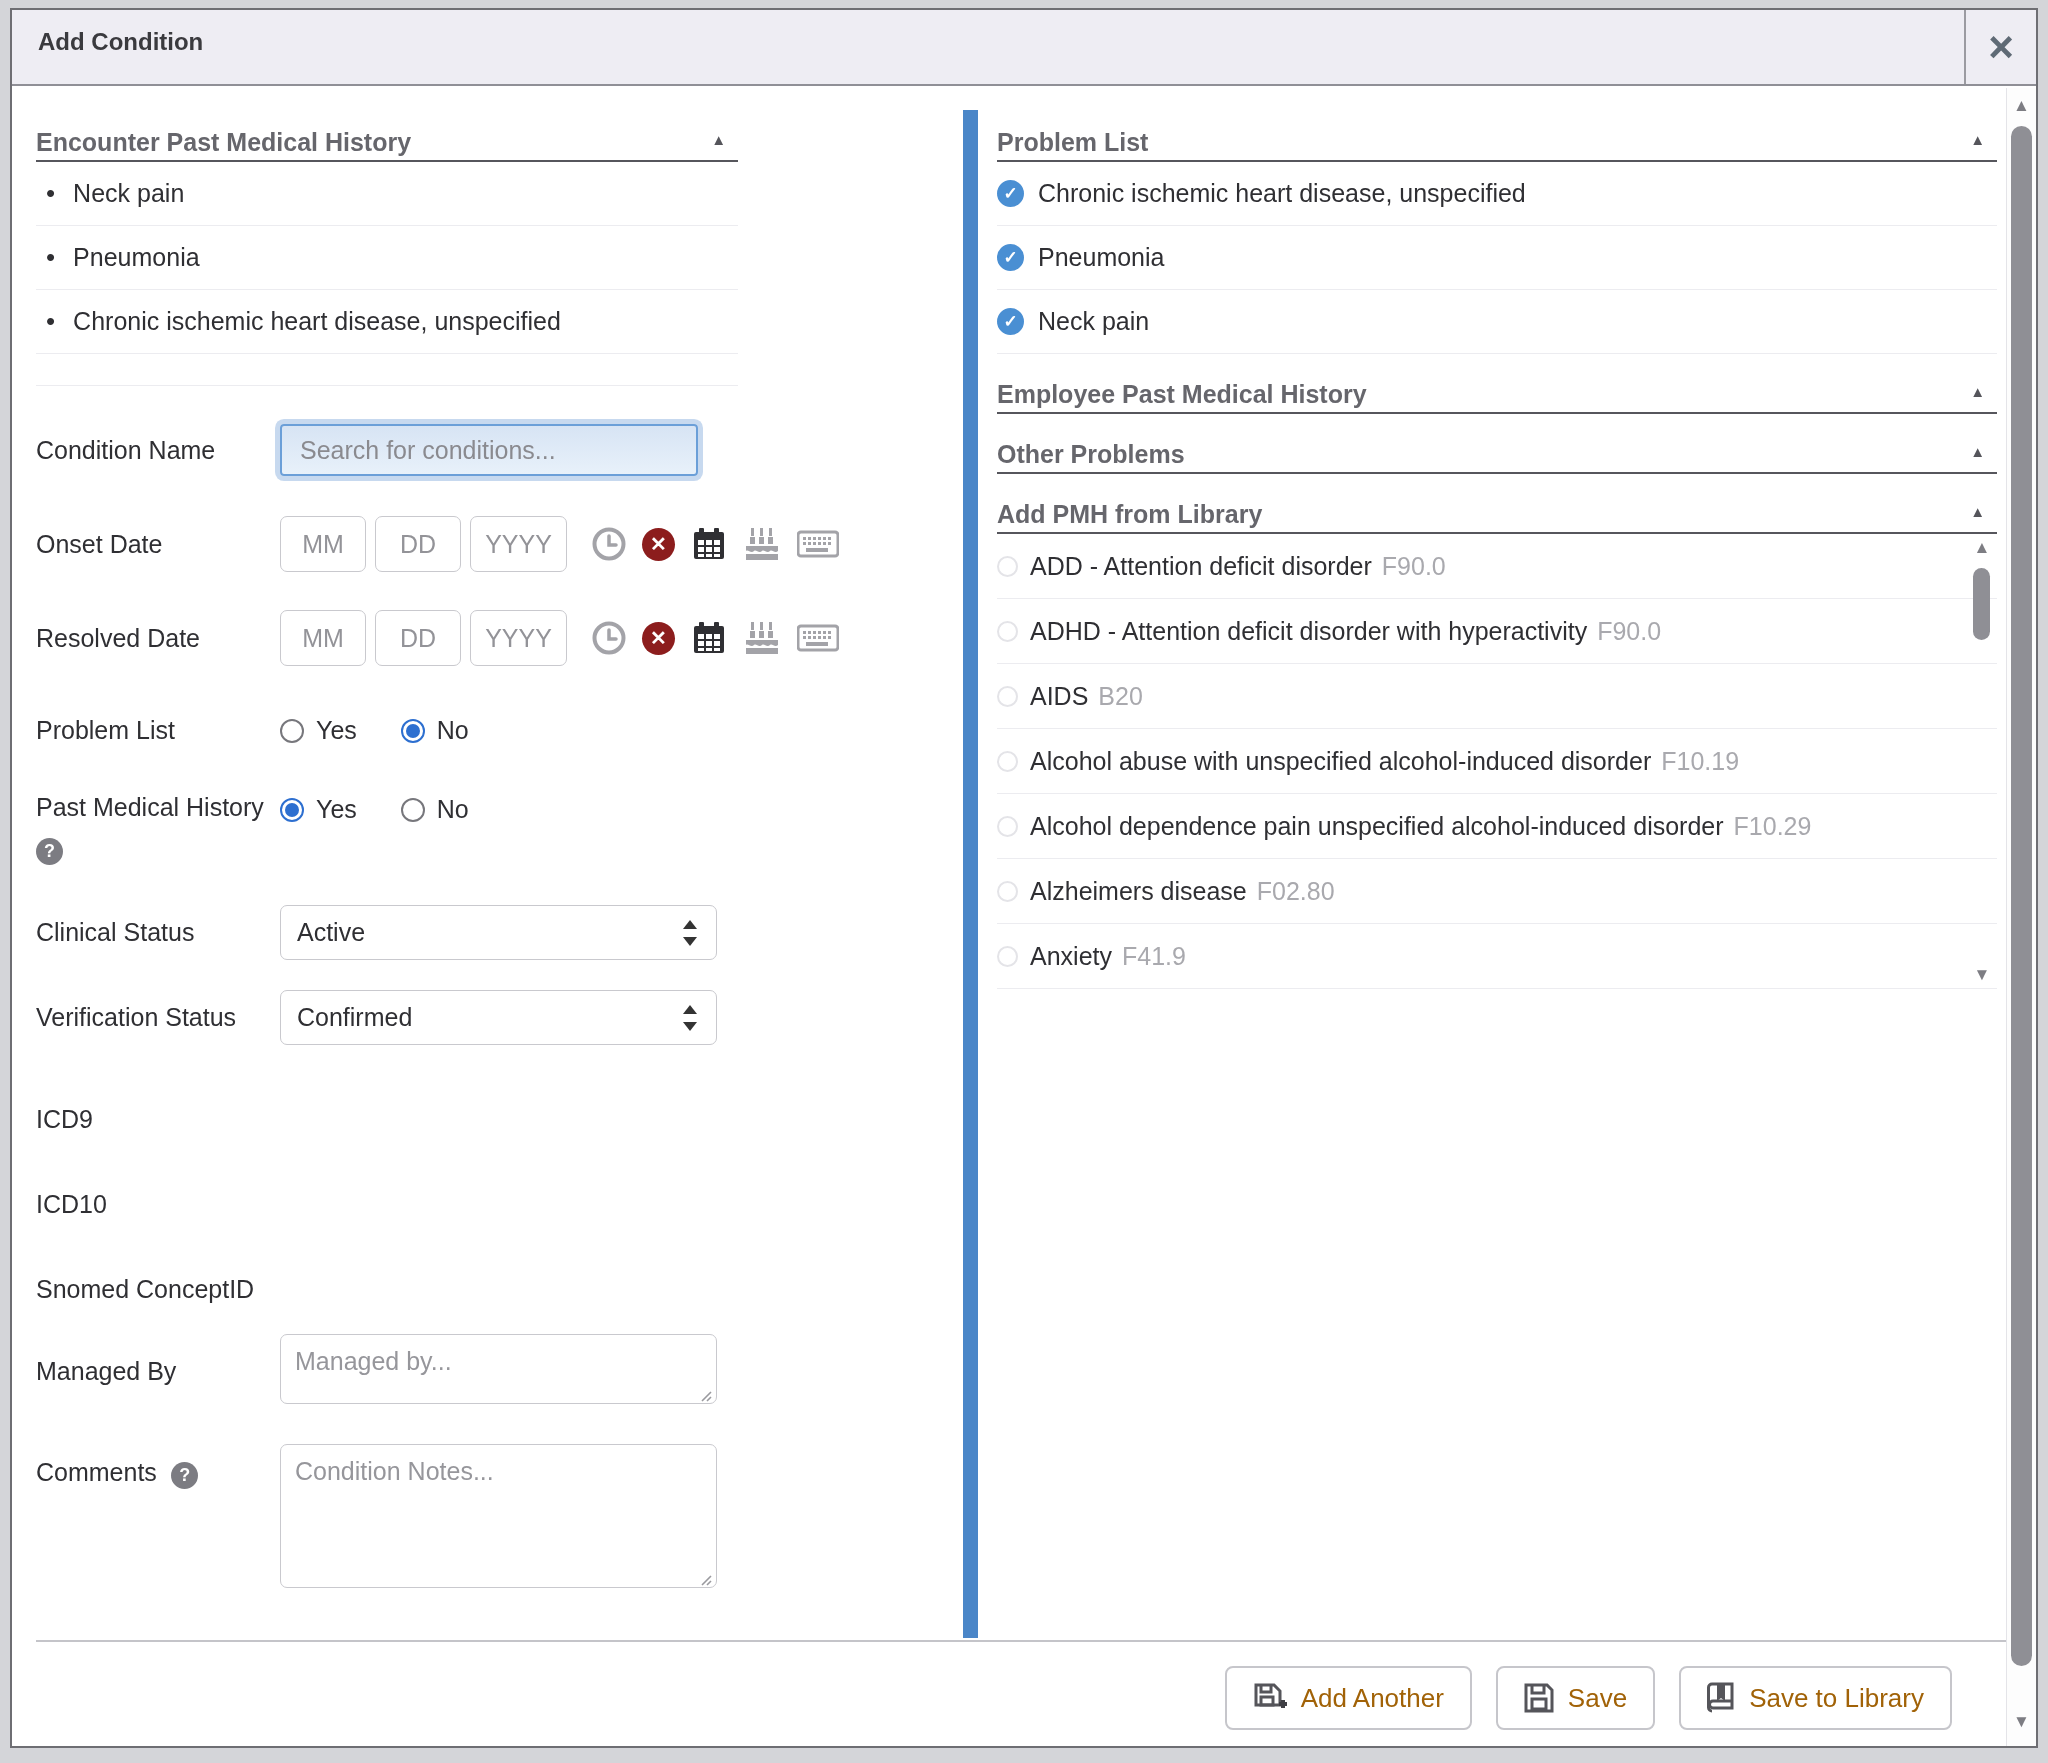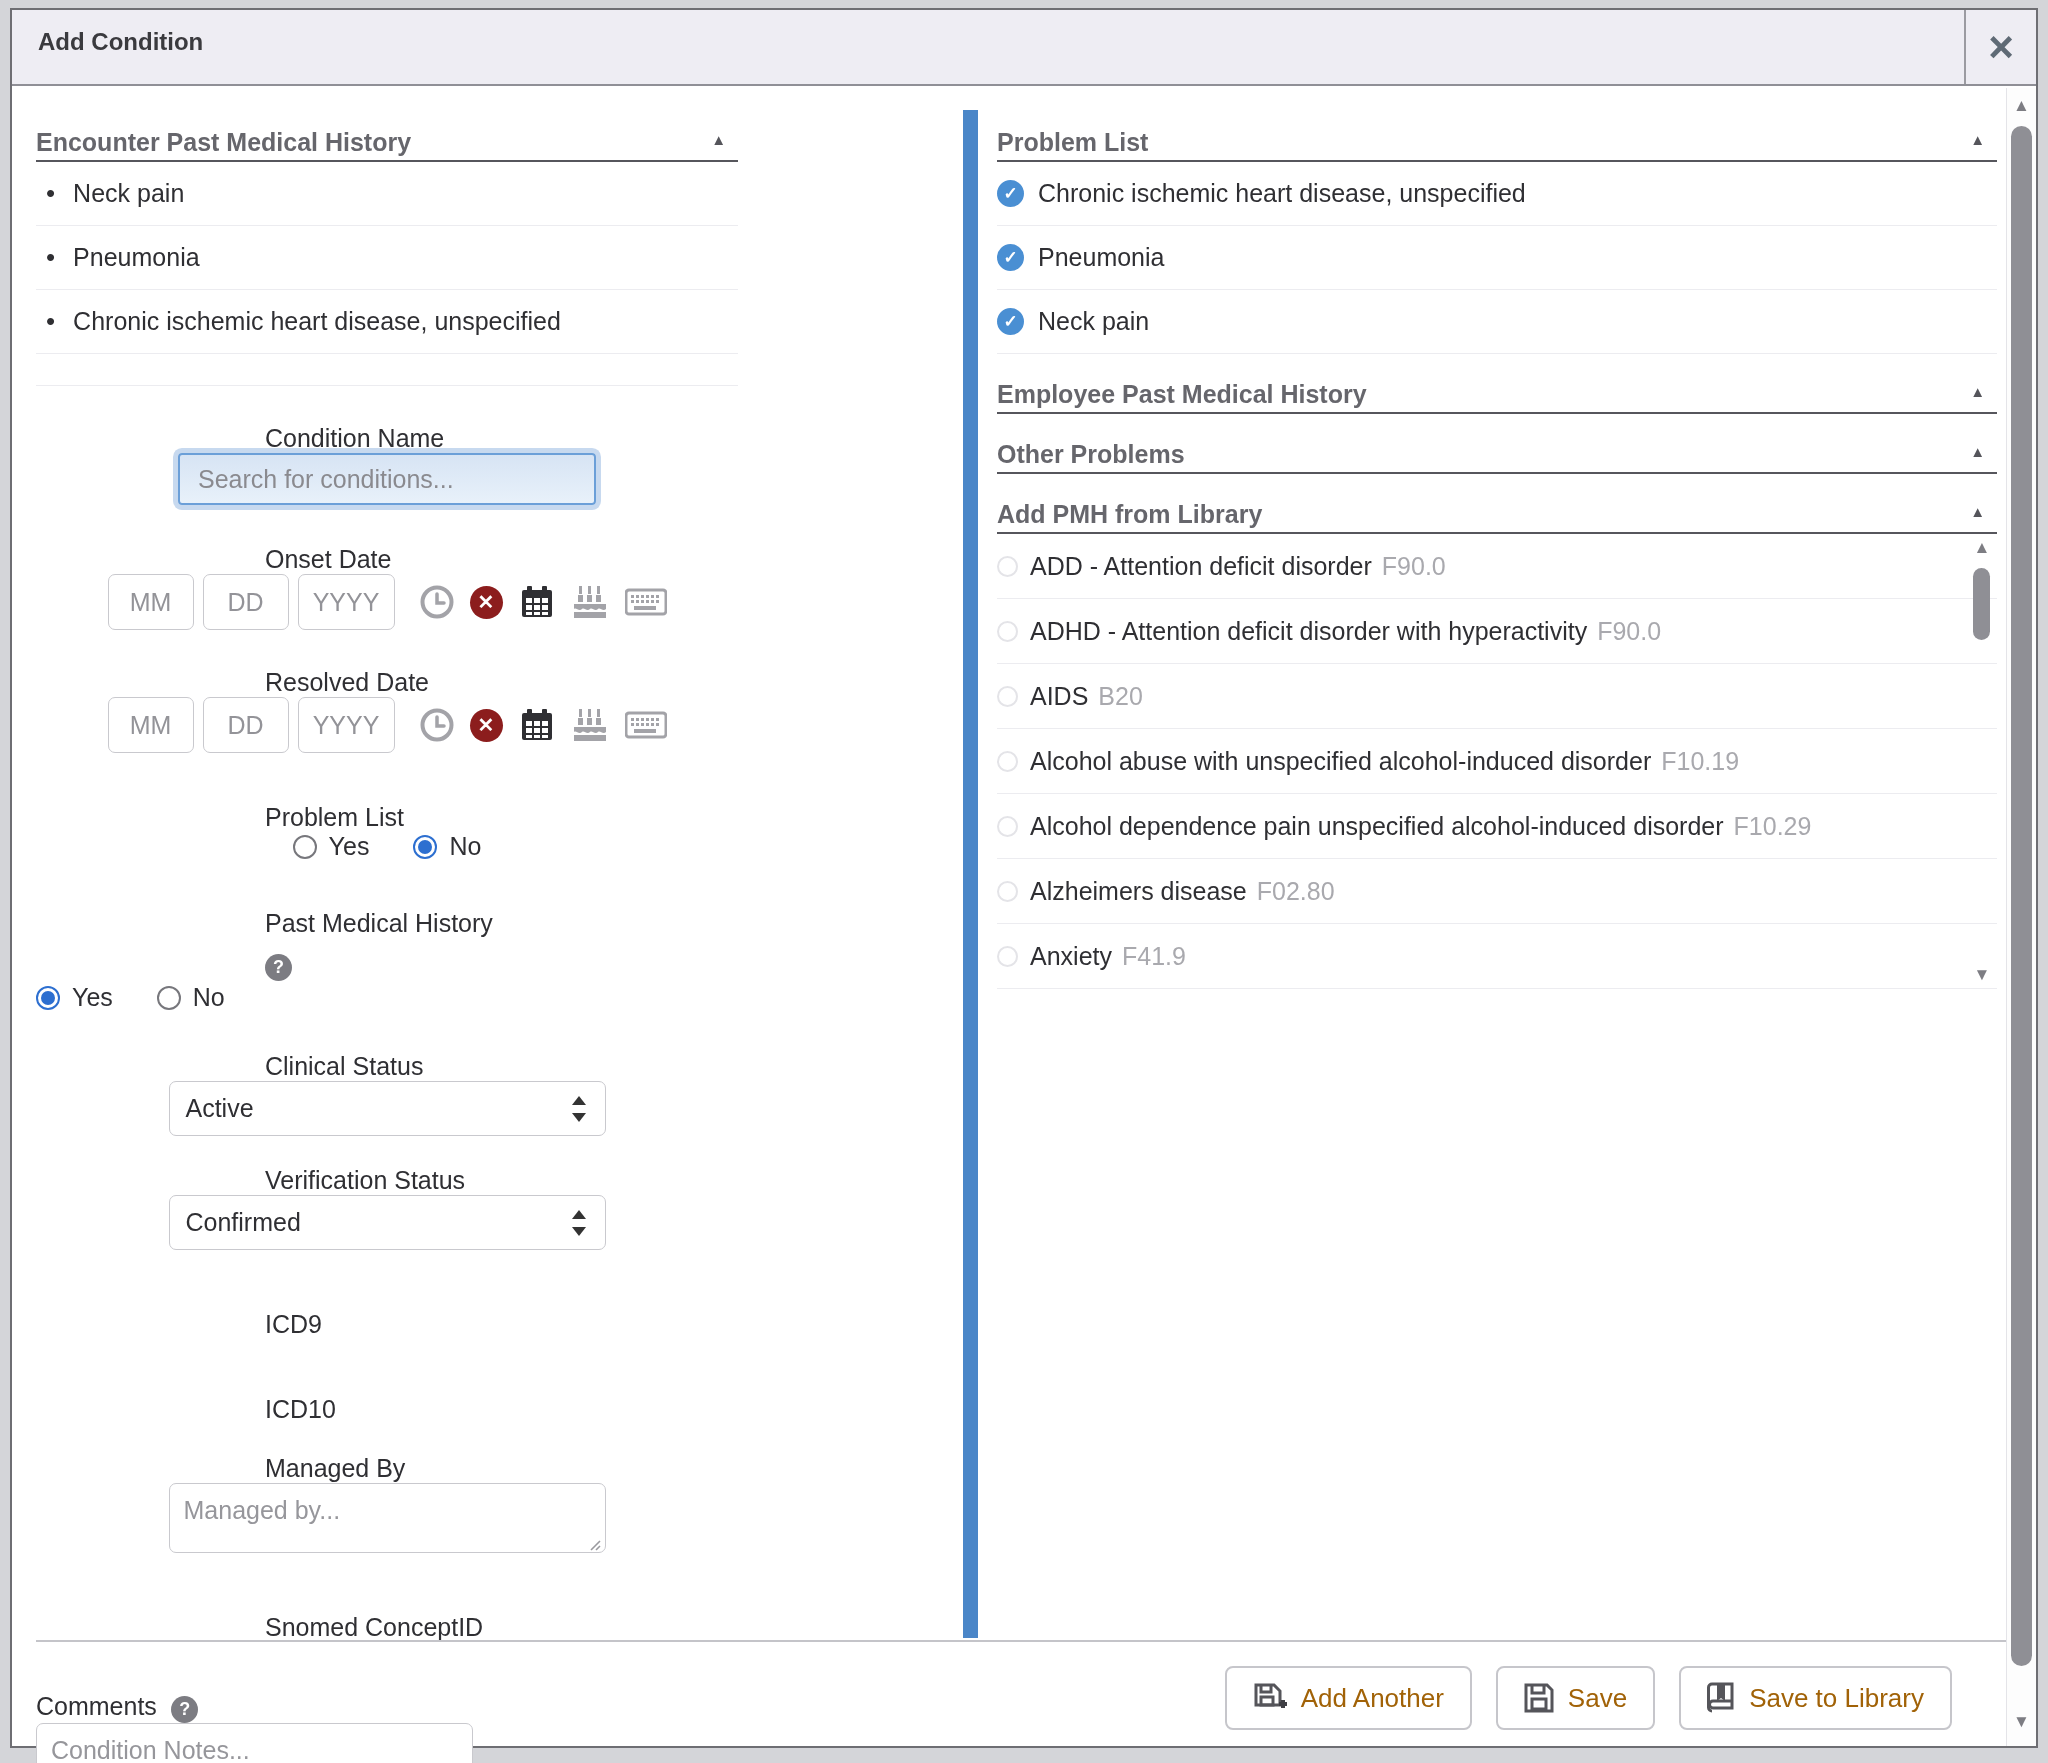--- a/index.html
+++ b/index.html
@@ -48,21 +48,21 @@
   .lib-name { font-size:25px; color:#2f2f33; white-space:nowrap; }
   .lib-code { font-size:25px; color:#a9a9ae; margin-left:10px; white-space:nowrap; }
   .lib-scrollbar { position:absolute; top:4px; bottom:4px; right:2px; width:26px; }
   .lib-scrollbar .up { top:0; }
   .lib-scrollbar .down { bottom:0; }
   .lib-thumb { position:absolute; left:4px; top:30px; width:17px; height:72px; background:#8f8f95; border-radius:9px; }
 
   
   .form { margin-top:0; }
   .spacer-divider { height:32px; border-bottom:1px solid #ececf0; }
-  .form-row { display:flex; align-items:center;flex-direction:column; }
+  .form-row { display:flex; align-items:center; }
   .form-row.top-align { align-items:flex-start; }
   .form-label-cell { width:244px; flex:0 0 auto; }
   .form-label { font-size:25px; color:#2f2f33; }
   .help-icon { display:inline-flex; width:27px; height:27px; border-radius:50%; background:#7c7c82; color:#fff;
                font-size:18px; font-weight:bold; align-items:center; justify-content:center; }
   .help-below { margin-top:16px; }
 
   .search-input { width:418px; height:52px; border:2px solid #6b9fd8; border-radius:4px;
                   background:linear-gradient(180deg,#d7e4f4 0%,#e8f1fa 100%);
                   box-shadow:0 0 0 5px rgba(130,170,220,0.45);
@@ -348,33 +348,33 @@
       <div class="form-row mt60">
         <div class="form-label-cell"><span class="form-label">ICD9</span></div>
         <span class="form-label"></span>
       </div>
 
       <div class="form-row mt56">
         <div class="form-label-cell"><span class="form-label">ICD10</span></div>
         <span class="form-label"></span>
       </div>
 
+      <div class="form-row mt56">
+        <div class="form-label-cell"><span class="form-label">Snomed ConceptID</span></div>
+        <span class="form-label"></span>
+      </div>
+
       <div class="form-row mt30">
         <div class="form-label-cell"><span class="form-label">Managed By</span></div>
         <div class="ta-wrap">
           <textarea class="form-textarea ta-managed" placeholder="Managed by..." style=""></textarea>
           <svg class="resize-grip" viewBox="0 0 14 14">
               <path d="M13 4 L4 13 M13 9 L9 13" stroke="#9a9a9f" stroke-width="1.6"></path>
             </svg>
         </div>
-      </div>
-
-      <div class="form-row mt56">
-        <div class="form-label-cell"><span class="form-label">Snomed ConceptID</span></div>
-        <span class="form-label"></span>
       </div>
 
       <div class="form-row top-align mt36">
         <div class="form-label-cell" style="padding-top:14px;">
           <span class="form-label">Comments</span>
           <span class="help-icon" style="margin-left:10px;">?</span>
         </div>
         <div class="ta-wrap">
           <textarea class="form-textarea ta-comments" placeholder="Condition Notes..." style=""></textarea>
           <svg class="resize-grip" viewBox="0 0 14 14">

